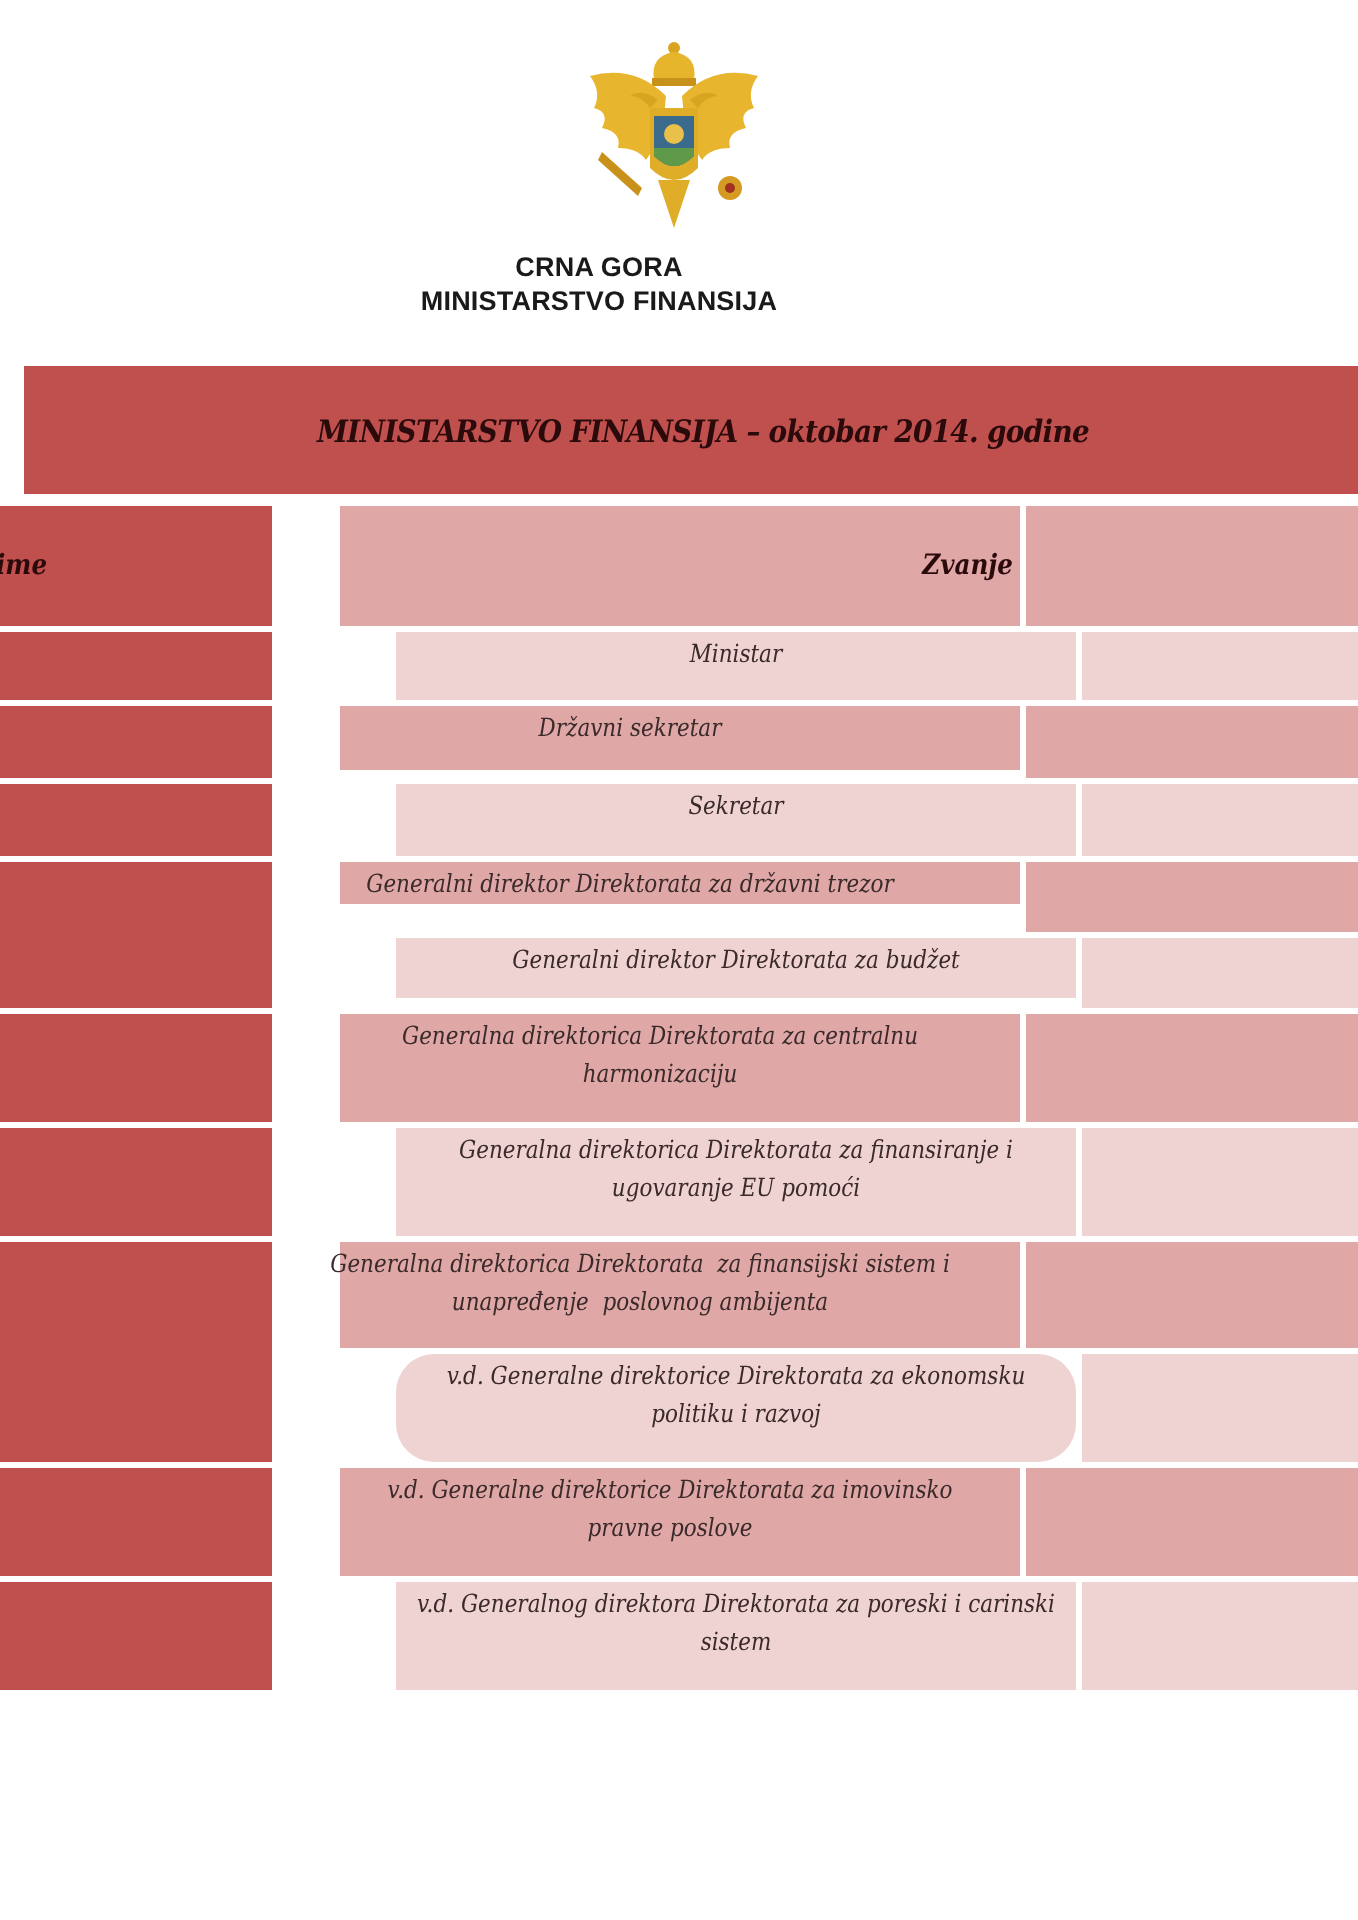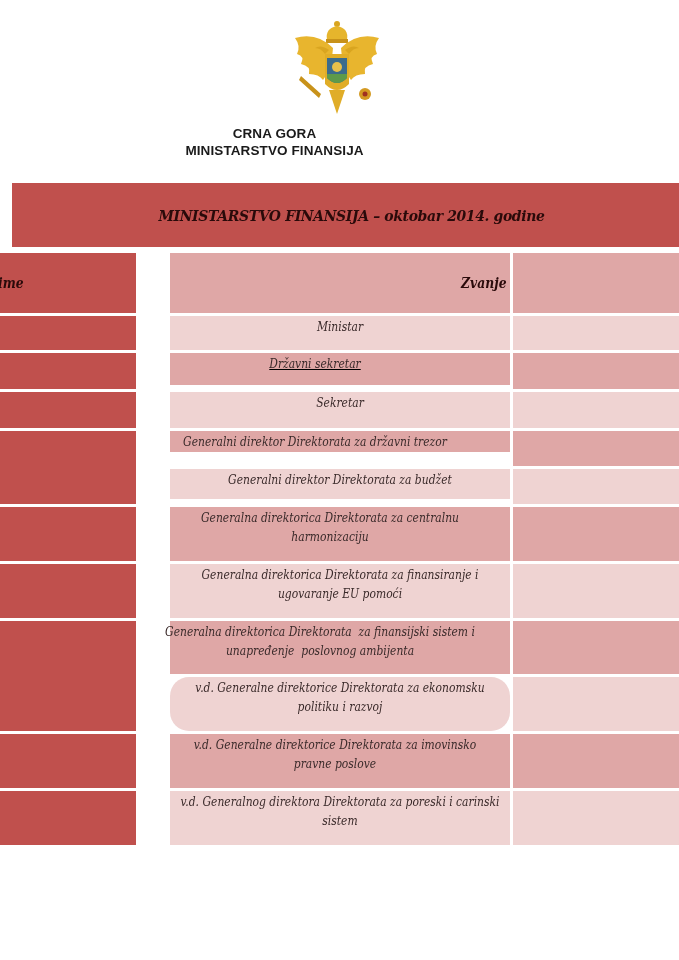--- a/index.html
+++ b/index.html
@@ -1,31 +1,31 @@
 <!DOCTYPE html>
 <html><head>
   <meta charset="utf-8">
   <style>
     html, body { margin: 0; padding: 0; background: #ffffff; }
     body { width: 679px; height: 960px; position: relative; overflow: hidden; font-family: "Liberation Sans", sans-serif; }
 
     .crest { position: absolute; left: 287px; top: 14px; width: 100px; height: 104px; }
-    .org-line { position: absolute; left: 0; width: 549px; text-align: center; font-family: "Liberation Sans", sans-serif; font-weight: bold; font-size: 13.5px; color: #1a1a1a; letter-spacing: 0.1px; }
+    .org-line { position: absolute; left: 0; width: 549px; text-align: center; font-family: "Liberation Sans", sans-serif; font-weight: bold; font-size: 13.5px; color: #1a1a1a; letter-spacing: 0.1px; padding-left: 25px; }
     .org-1 { top: 126px; }
     .org-2 { top: 143px; }
 
     .title-band { position: absolute; left: 12px; top: 183px; width: 679px; height: 64px; background: #c0504d; display: flex; align-items: center; justify-content: center; }
     .title-band span { font-family: "DejaVu Serif", serif; font-style: italic; font-weight: bold; font-size: 15.5px; color: #2a0a0a; letter-spacing: -0.4px; transform: scaleX(0.9); display: inline-block; }
 
     .cell { position: absolute; box-sizing: border-box; display: flex; justify-content: center; align-items: flex-start; text-align: center; }
     .cell.left { left: 0; width: 136px; background: #c0504d; }
     .cell.mid { left: 170px; width: 340px; }
     .cell.right { left: 513px; width: 166px; }
     .dark { background: #dfa7a6; justify-content: flex-end; }
-    .light { background: #efd3d2; }
+    .light { background: #efd3d2; margin-left: 28px; }
 
     .hdr { align-items: center; }
     .hdr-text { font-family: "DejaVu Serif", serif; font-style: italic; font-weight: bold; font-size: 14px; color: #2a0a0a; transform: scaleX(0.88); display: inline-block; }
     .hdr-left { justify-content: flex-start; }
 
     .row-text { font-family: "DejaVu Serif", serif; font-style: italic; font-size: 12.5px; color: #3a2a2a; line-height: 18.5px; padding-top: 2px; transform: scaleX(0.86); transform-origin: center top; width: 390px; flex-shrink: 0; }
   </style>
 </head>
 <body>
 
@@ -78,21 +78,21 @@
 <div class="cell left" style="top:564px;height:54px;"></div>
 <div class="cell left" style="top:621px;height:110px;"></div>
 <div class="cell left" style="top:734px;height:54px;"></div>
 <div class="cell left" style="top:791px;height:54px;"></div>
 
 <div class="cell mid light" style="top:316px;height:34px;">
     <div class="row-text">Ministar</div>
   </div>
 <div class="cell right light" style="top:316px;height:34px;"></div>
 
-<div class="cell mid dark" style="top:353px;height:32px;text-decoration:underline;">
+<div class="cell mid dark" style="top:353px;height:32px;">
     <div class="row-text">Državni sekretar</div>
   </div>
 <div class="cell right dark" style="top:353px;height:36px;"></div>
 
 <div class="cell mid light" style="top:392px;height:36px;">
     <div class="row-text">Sekretar</div>
   </div>
 <div class="cell right light" style="top:392px;height:36px;"></div>
 
 <div class="cell mid dark" style="top:431px;height:21px;">

